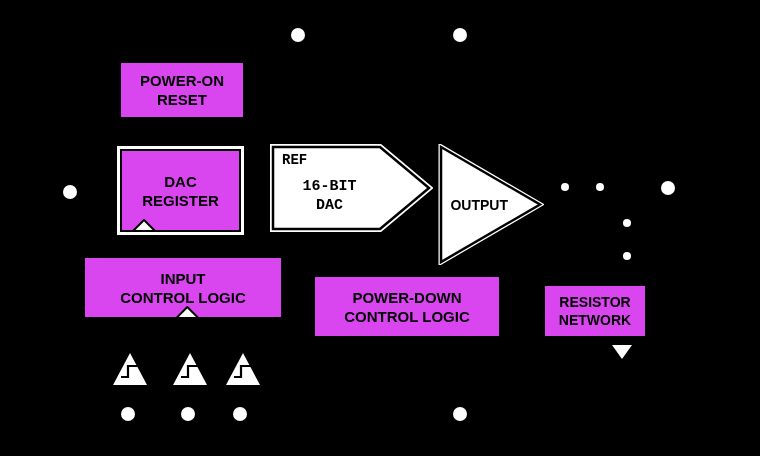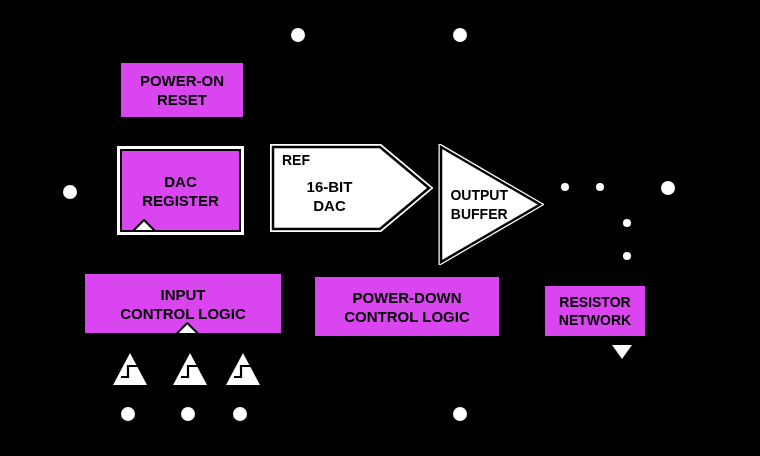--- a/index.html
+++ b/index.html
@@ -81,44 +81,43 @@
   </div>
 
   <div class="block bordered" style="left:120px; top:149px; width:121px; height:83px;">
     <span>DAC</span>
     <span>REGISTER</span>
     <svg class="marker" style="left:10px; bottom:-2px;" width="24" height="13" viewBox="0 0 24 13">
       <polygon points="12,1 23,12 1,12" fill="#ffffff" stroke="#000000" stroke-width="2"></polygon>
     </svg>
   </div>
 
-  <div class="shape" style="left:270px; top:144px; width:163px; height:88px;">
+  <div class="shape" style="left:270px; top:144px; width:163px; height:88px;font-family:Liberation Mono, monospace;">
     <svg width="163" height="88" viewBox="0 0 163 88">
       <polygon points="3,3 110,3 159,44 110,85 3,85" fill="#ffffff" stroke="#ffffff" stroke-width="6"></polygon>
       <polygon points="3,3 110,3 159,44 110,85 3,85" fill="#ffffff" stroke="#000000" stroke-width="2.5"></polygon>
     </svg>
     <div class="shape-label" style="left:12px; top:7px; font-size:14px;">REF</div>
     <div class="shape-label" style="left:0; width:100%; padding-right:44px; box-sizing:border-box; top:33px; font-size:15px;">
       <div>16-BIT</div>
       <div>DAC</div>
     </div>
   </div>
 
   <div class="shape" style="left:438px; top:144px; width:106px; height:121px;">
     <svg width="106" height="121" viewBox="0 0 106 121">
       <polygon points="3,3 102,60.5 3,118" fill="#ffffff" stroke="#ffffff" stroke-width="5"></polygon>
       <polygon points="3,3 102,60.5 3,118" fill="#ffffff" stroke="#000000" stroke-width="2.5"></polygon>
     </svg>
     <div class="shape-label" style="left:2px; top:50%; transform:translateY(-50%); width:74%; font-size:14px;">
       <div>OUTPUT</div>
-      <div>BUFFER</div>
     </div>
   </div>
 
-  <div class="block" style="left:85px; top:274px; width:196px; height:59px;">
+  <div class="block" style="left:85px; top:258px; width:196px; height:59px;">
     <span>INPUT</span>
     <span>CONTROL LOGIC</span>
     <svg class="marker" style="left:50%; bottom:-2px; transform:translateX(-32%);" width="24" height="13" viewBox="0 0 24 13">
       <polygon points="12,1 23,12 1,12" fill="#ffffff" stroke="#000000" stroke-width="2"></polygon>
     </svg>
   </div>
 
   <div class="block" style="left:315px; top:271px; width:184px; height:59px;margin-top:6px;">
     <span>POWER-DOWN</span>
     <span>CONTROL LOGIC</span>

